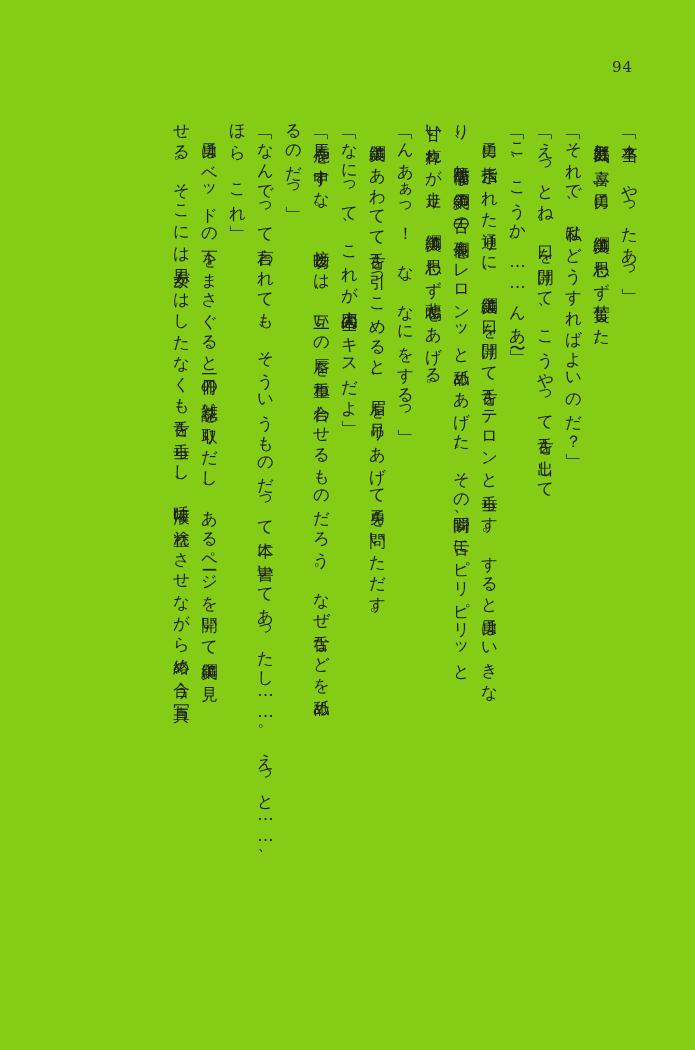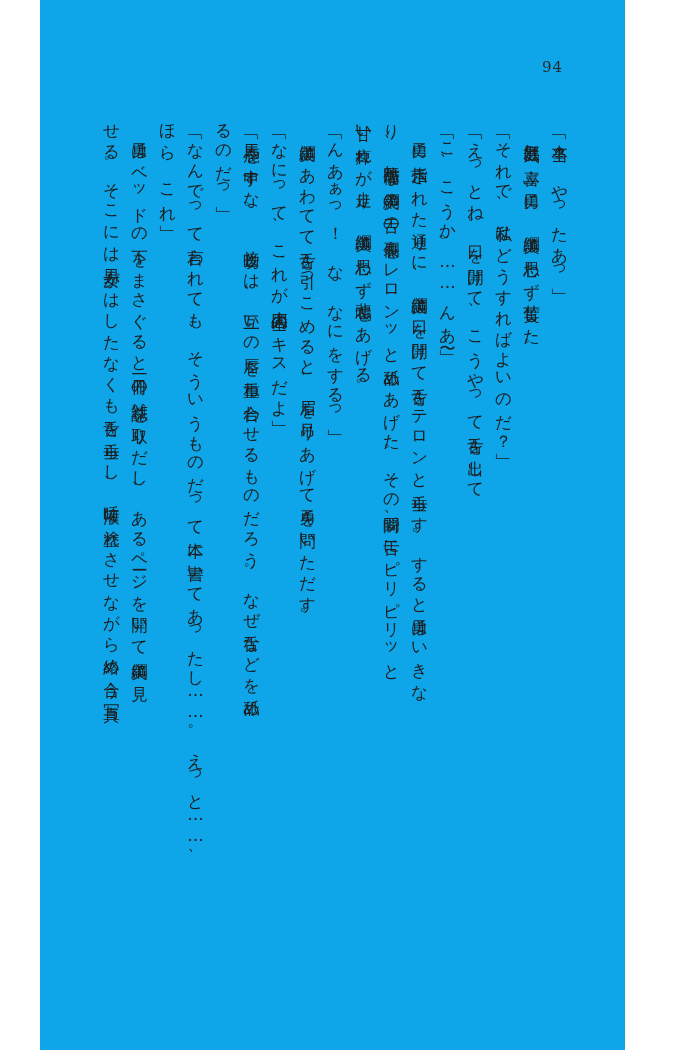--- a/index.html
+++ b/index.html
@@ -9,25 +9,24 @@
   }
   body {
     width: 695px;
     height: 1050px;
     overflow: hidden;
     font-family: "DejaVu Serif", "Liberation Serif", serif;
     color: #1a1a1a;
   }
   .page {
     position: relative;
-    width: 585px;
+    width: 695px;
     height: 1050px;
-    background: #0ea5e9;
+    background: #84cc16;
     box-sizing: border-box;
-    margin-left: 40px;
   }
   .page-number {
     position: absolute;
     top: 58px;
     right: 62px;
     font-size: 15px;
     letter-spacing: 1px;
     color: #2a2a2a;
     font-family: "DejaVu Serif", "Liberation Serif", serif;
   }

